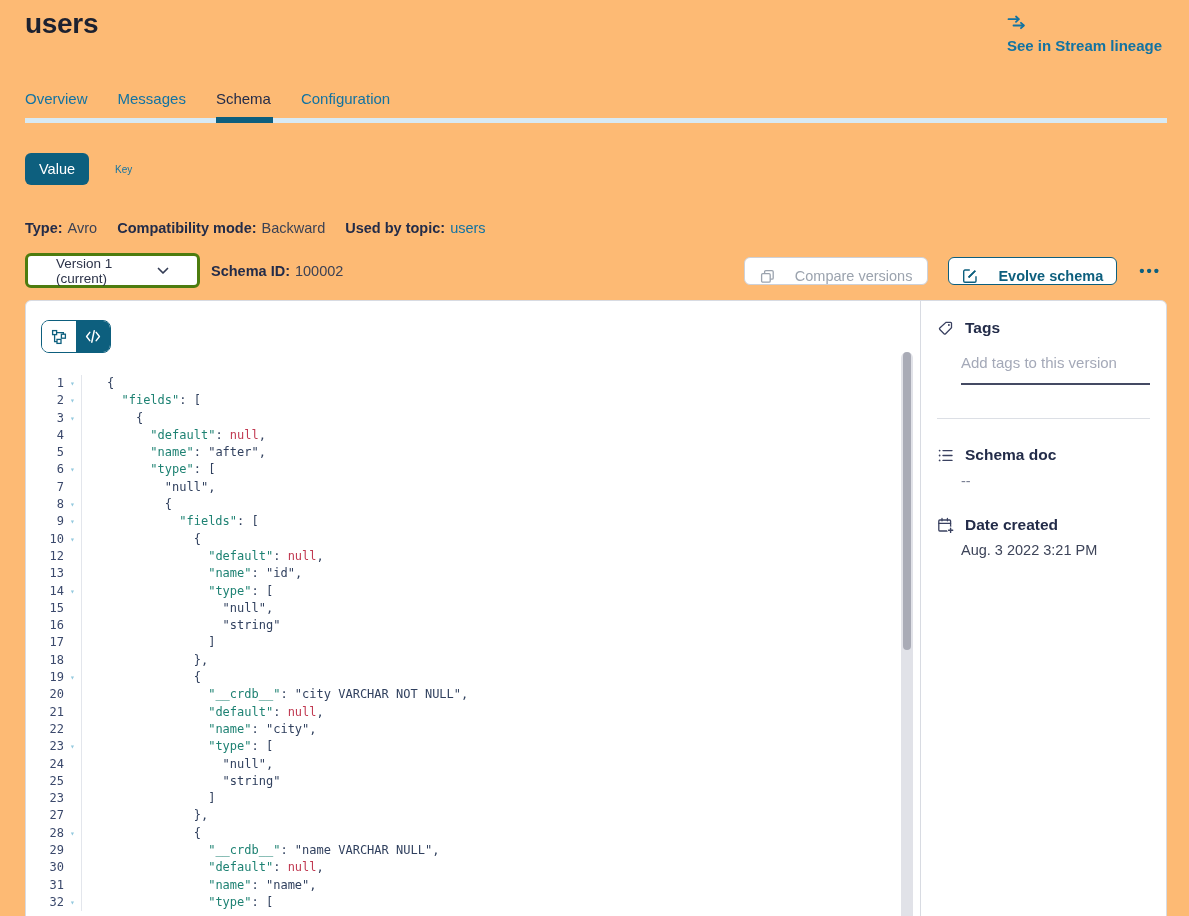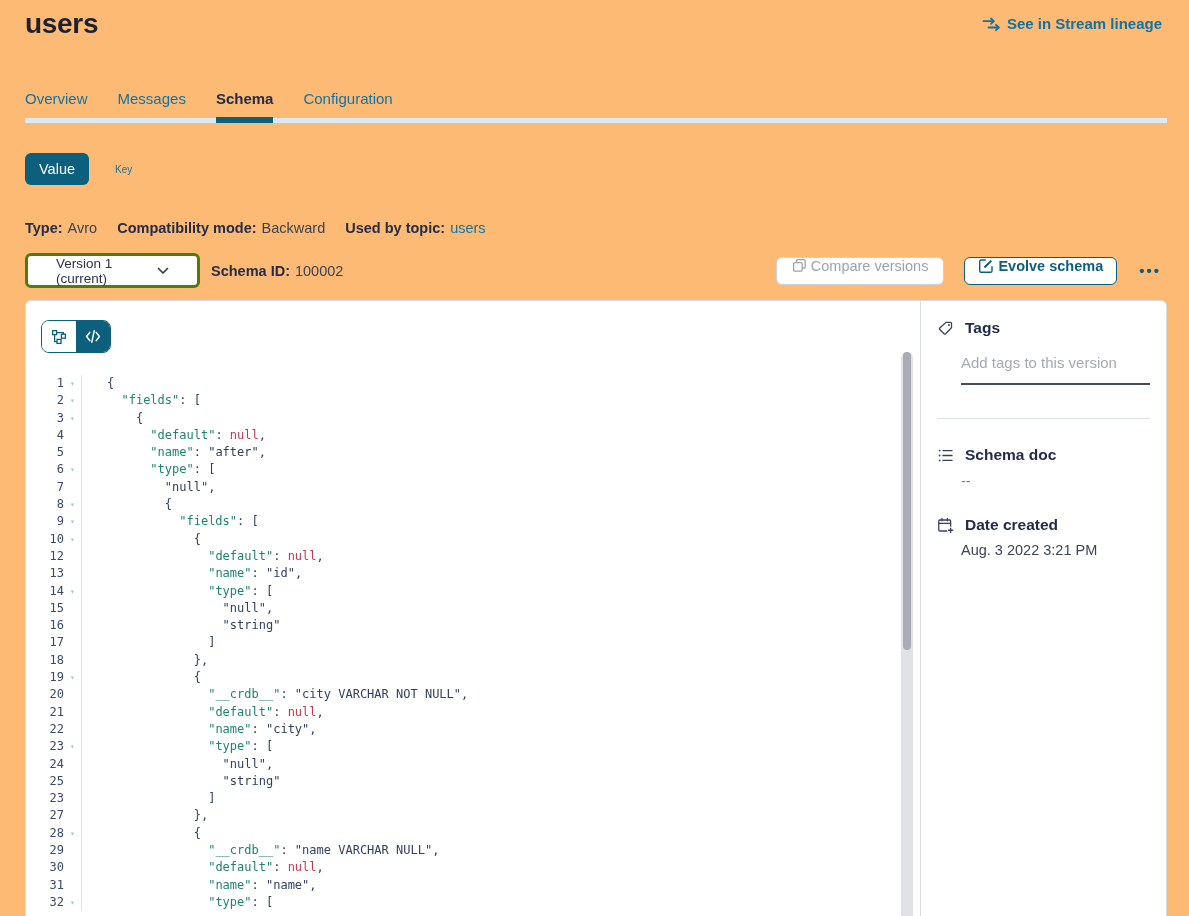--- a/index.html
+++ b/index.html
@@ -7,43 +7,43 @@
     --body:#3c4254; --muted:#7b8195; --placeholder:#a4a9b8; --disabled:#9ba3ae;
     --disabled-border:#cdd1d9; --border:#d8dbe2; --tabbar:#d8eaf4;
     --ckey:#1e8273; --cstr:#31415f; --cnull:#c13a52; --cpunct:#31415f;
     --lnum:#3a486b; --arrow:#93c9de; --thumb:#a9abb6; --track:#e1e2e8;
   }
   *{box-sizing:border-box;margin:0;padding:0;}
   html,body{width:1189px;height:916px;overflow:hidden;background:#fff;}
   .page{position:relative;width:1189px;height:916px;font-family:"Liberation Sans",sans-serif;background:#fdba74;}
 
   .page-title{position:absolute;left:25px;top:8px;font-size:28px;font-weight:700;color:var(--heading);letter-spacing:-.3px;}
-  .lineage-link{position:absolute;right:27px;top:15px;display:flex;align-items:flex-end;gap:7px;color:var(--link);font-size:15px;font-weight:600;cursor:pointer;}
+  .lineage-link{position:absolute;right:27px;top:15px;display:flex;align-items:flex-start;gap:7px;color:var(--link);font-size:15px;font-weight:600;cursor:pointer;flex-direction:column;}
 
   .tabs{position:absolute;left:25px;top:90px;display:flex;gap:30px;font-size:15px;}
   .tab{color:var(--link);font-weight:500;cursor:pointer;}
-  .tab.active{color:var(--navy);font-weight:700;}
+  .tab.active{color:var(--navy);font-weight:400;}
   .tab-bar{position:absolute;left:25px;right:22px;top:118px;height:5px;background:var(--tabbar);}
   .tab-bar-active{position:absolute;left:191px;top:-1px;width:57px;height:6px;background:var(--accent);}
 
   .vk-row{position:absolute;left:25px;top:153px;display:flex;align-items:center;gap:26px;}
   .value-btn{height:32px;padding:0 14px;background:var(--accent);color:#fff;border:none;border-radius:6px;font-size:14.5px;font-family:inherit;cursor:pointer;}
   .key-btn{color:var(--link);font-size:10px;font-weight:500;background:none;border:none;font-family:inherit;cursor:pointer;}
 
   .meta-row{position:absolute;left:25px;top:220px;display:flex;gap:20px;font-size:14.5px;color:var(--body);}
   .meta-row b{color:var(--navy);margin-right:5px;font-weight:700;}
   .meta-link{color:var(--link);cursor:pointer;}
 
   .version-row{position:absolute;left:25px;right:22px;top:253px;display:flex;align-items:center;height:35px;}
   .select{width:175px;height:35px;border:3px solid #4d7c0f;border-radius:6px;display:flex;align-items:center;padding:0 28px;font-size:13.5px;color:#2c3349;cursor:pointer;background:#fff;}
   .select .chev{margin-left:auto;display:flex;}
   .schema-id{margin-left:11px;font-size:14.5px;color:var(--body);}
   .schema-id b{color:var(--navy);margin-right:5px;}
   .ver-actions{margin-left:auto;display:flex;align-items:center;gap:20px;}
-  .btn{height:28px;border-radius:6px;background:#fff;display:flex;align-items:flex-start;gap:4px;font-size:14.5px;font-family:inherit;cursor:pointer;}
+  .btn{height:28px;border-radius:6px;background:#fff;display:flex;align-items:flex-end;gap:20px;font-size:14.5px;font-family:inherit;cursor:pointer;}
   .btn-compare{padding:0 15px;border:1px solid var(--disabled-border);color:var(--disabled);font-weight:500;}
   .btn-evolve{padding:0 13px;border:1px solid var(--accent);color:var(--accent);font-weight:600;}
   .more-btn{border:none;background:none;color:var(--accent);font-size:15px;font-weight:700;letter-spacing:2px;cursor:pointer;margin-left:-4px;padding:4px 6px;}
 
   .panel{position:absolute;left:25px;top:300px;width:1142px;height:650px;border:1px solid var(--border);border-radius:6px;background:#fff;overflow:hidden;}
   .code-pane{position:absolute;left:0;top:0;width:894px;height:100%;}
   .view-toggle{position:absolute;left:15px;top:19px;display:flex;height:33px;width:70px;border:1px solid var(--accent);border-radius:8px;overflow:hidden;}
   .vt-seg{width:35px;display:flex;align-items:center;justify-content:center;cursor:pointer;background:#fff;}
   .vt-seg.active{background:var(--accent);}
 

